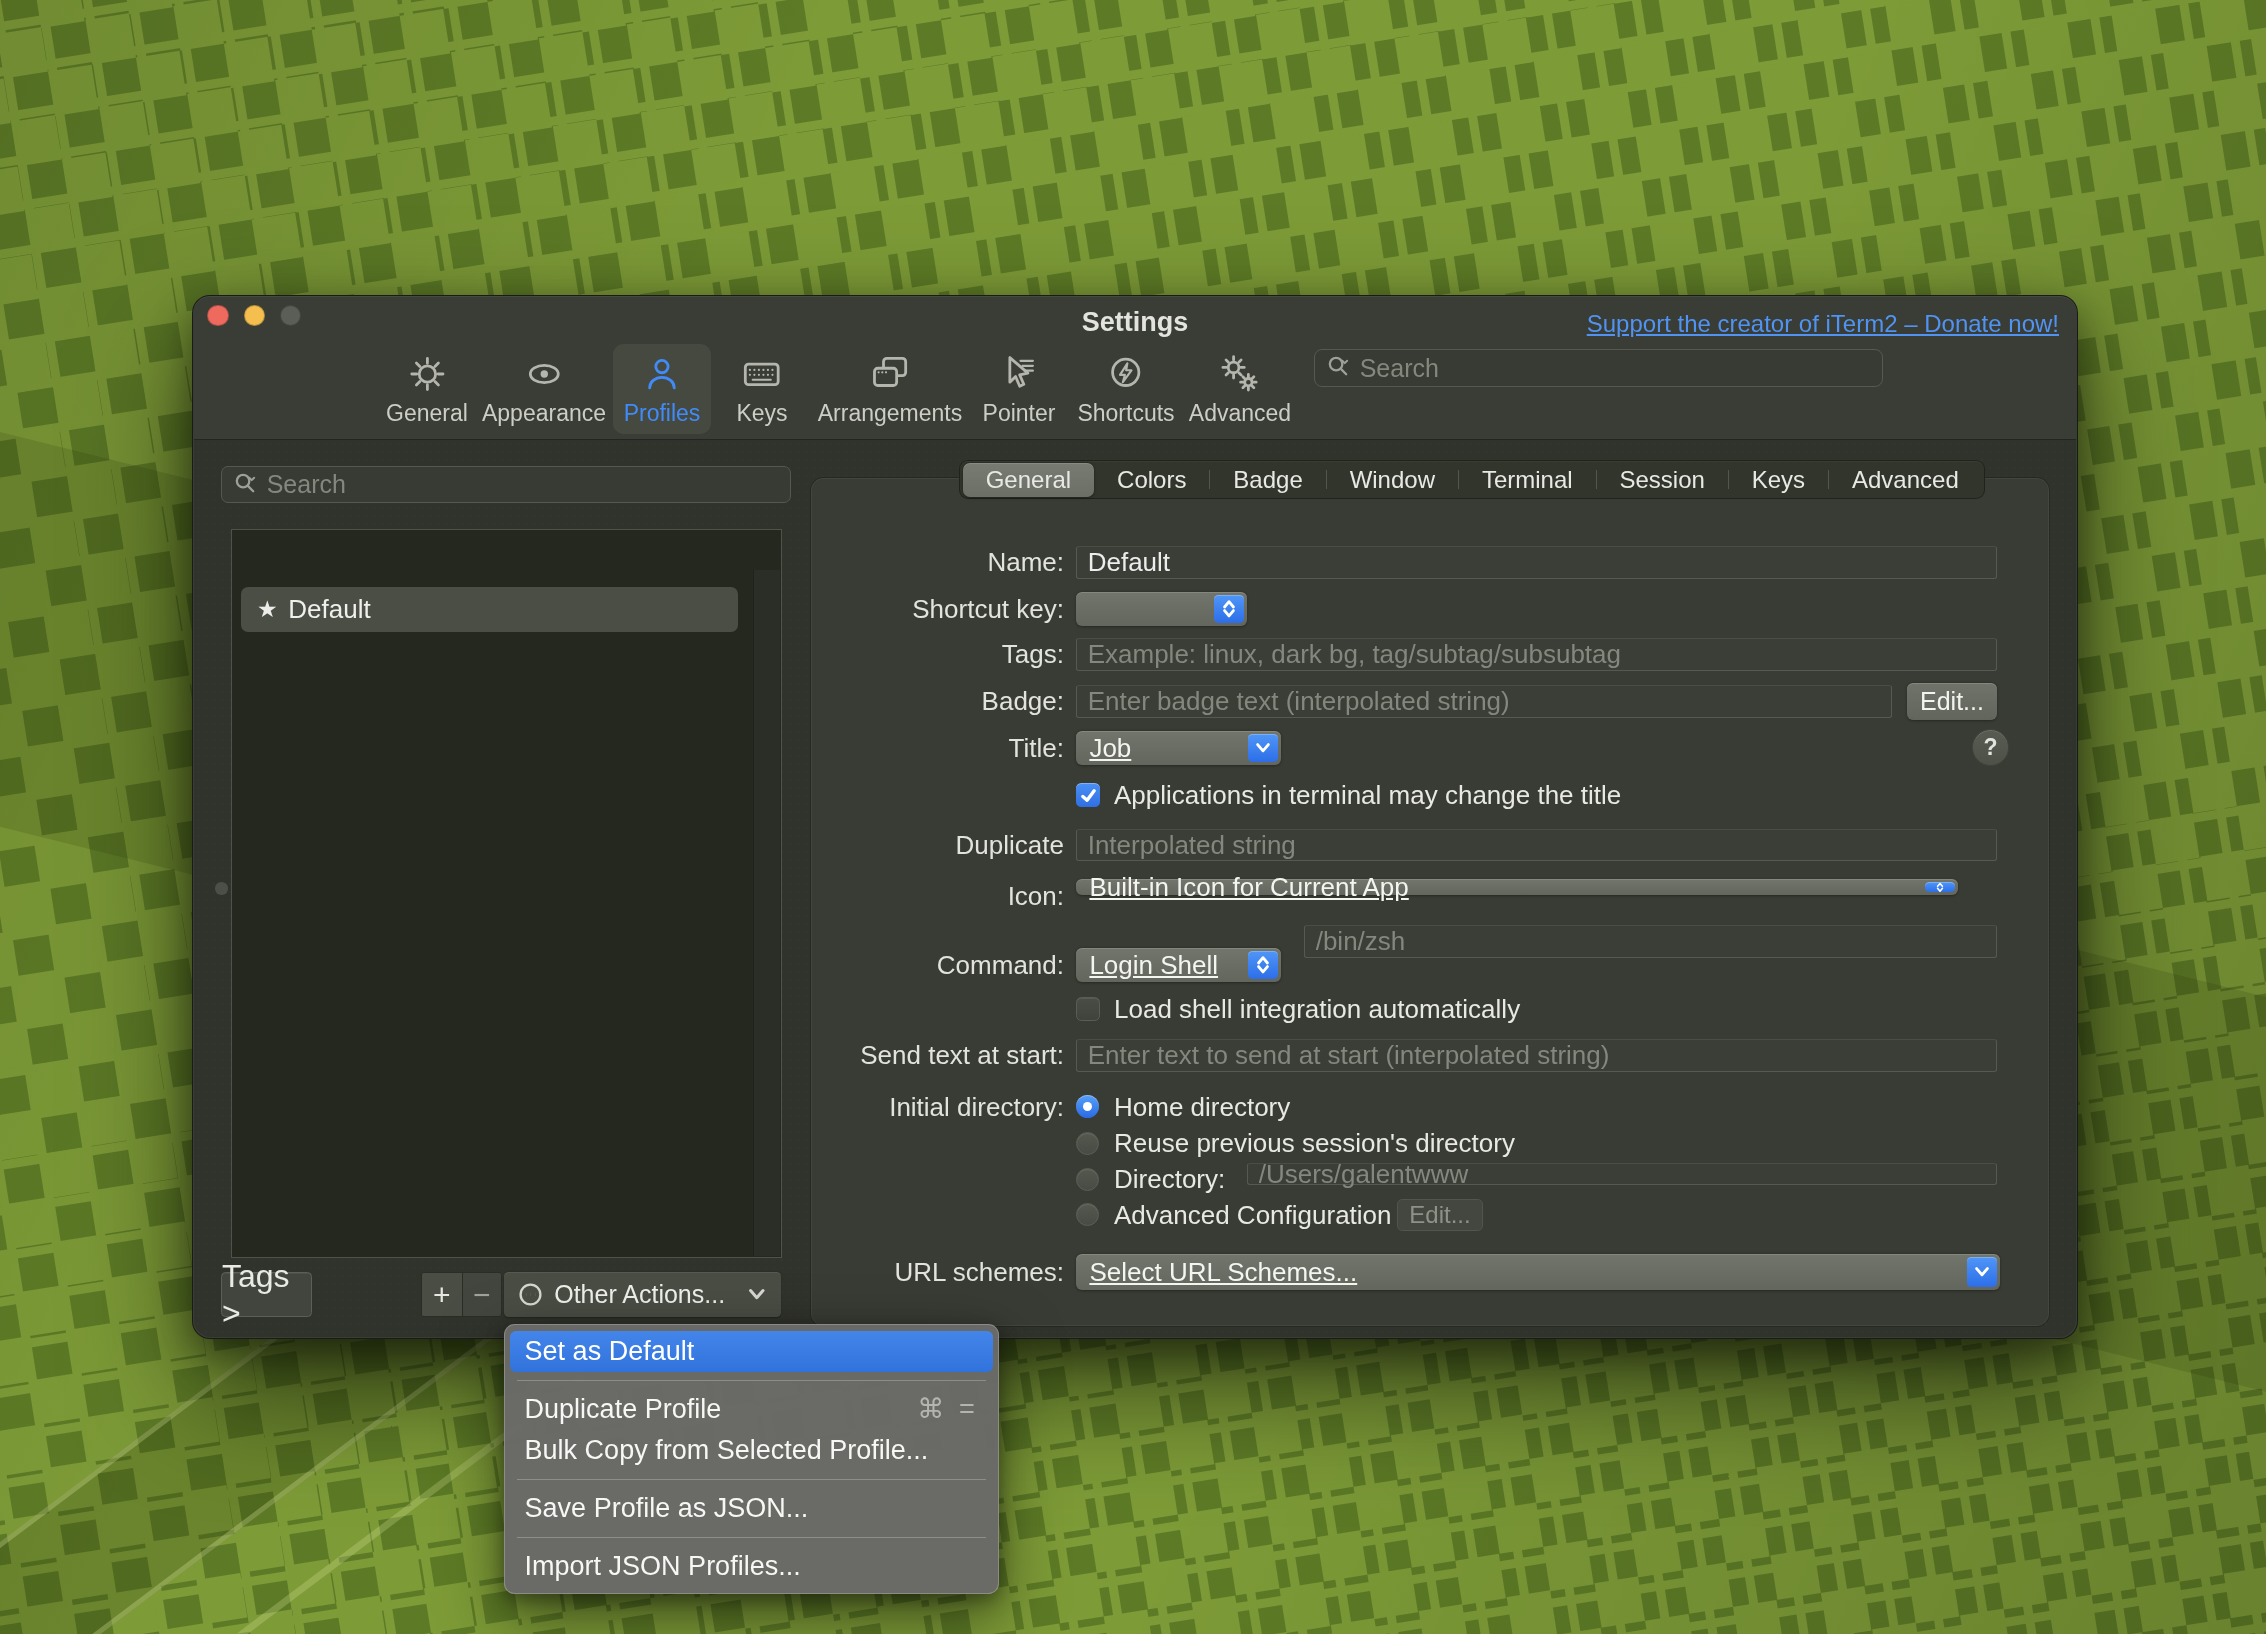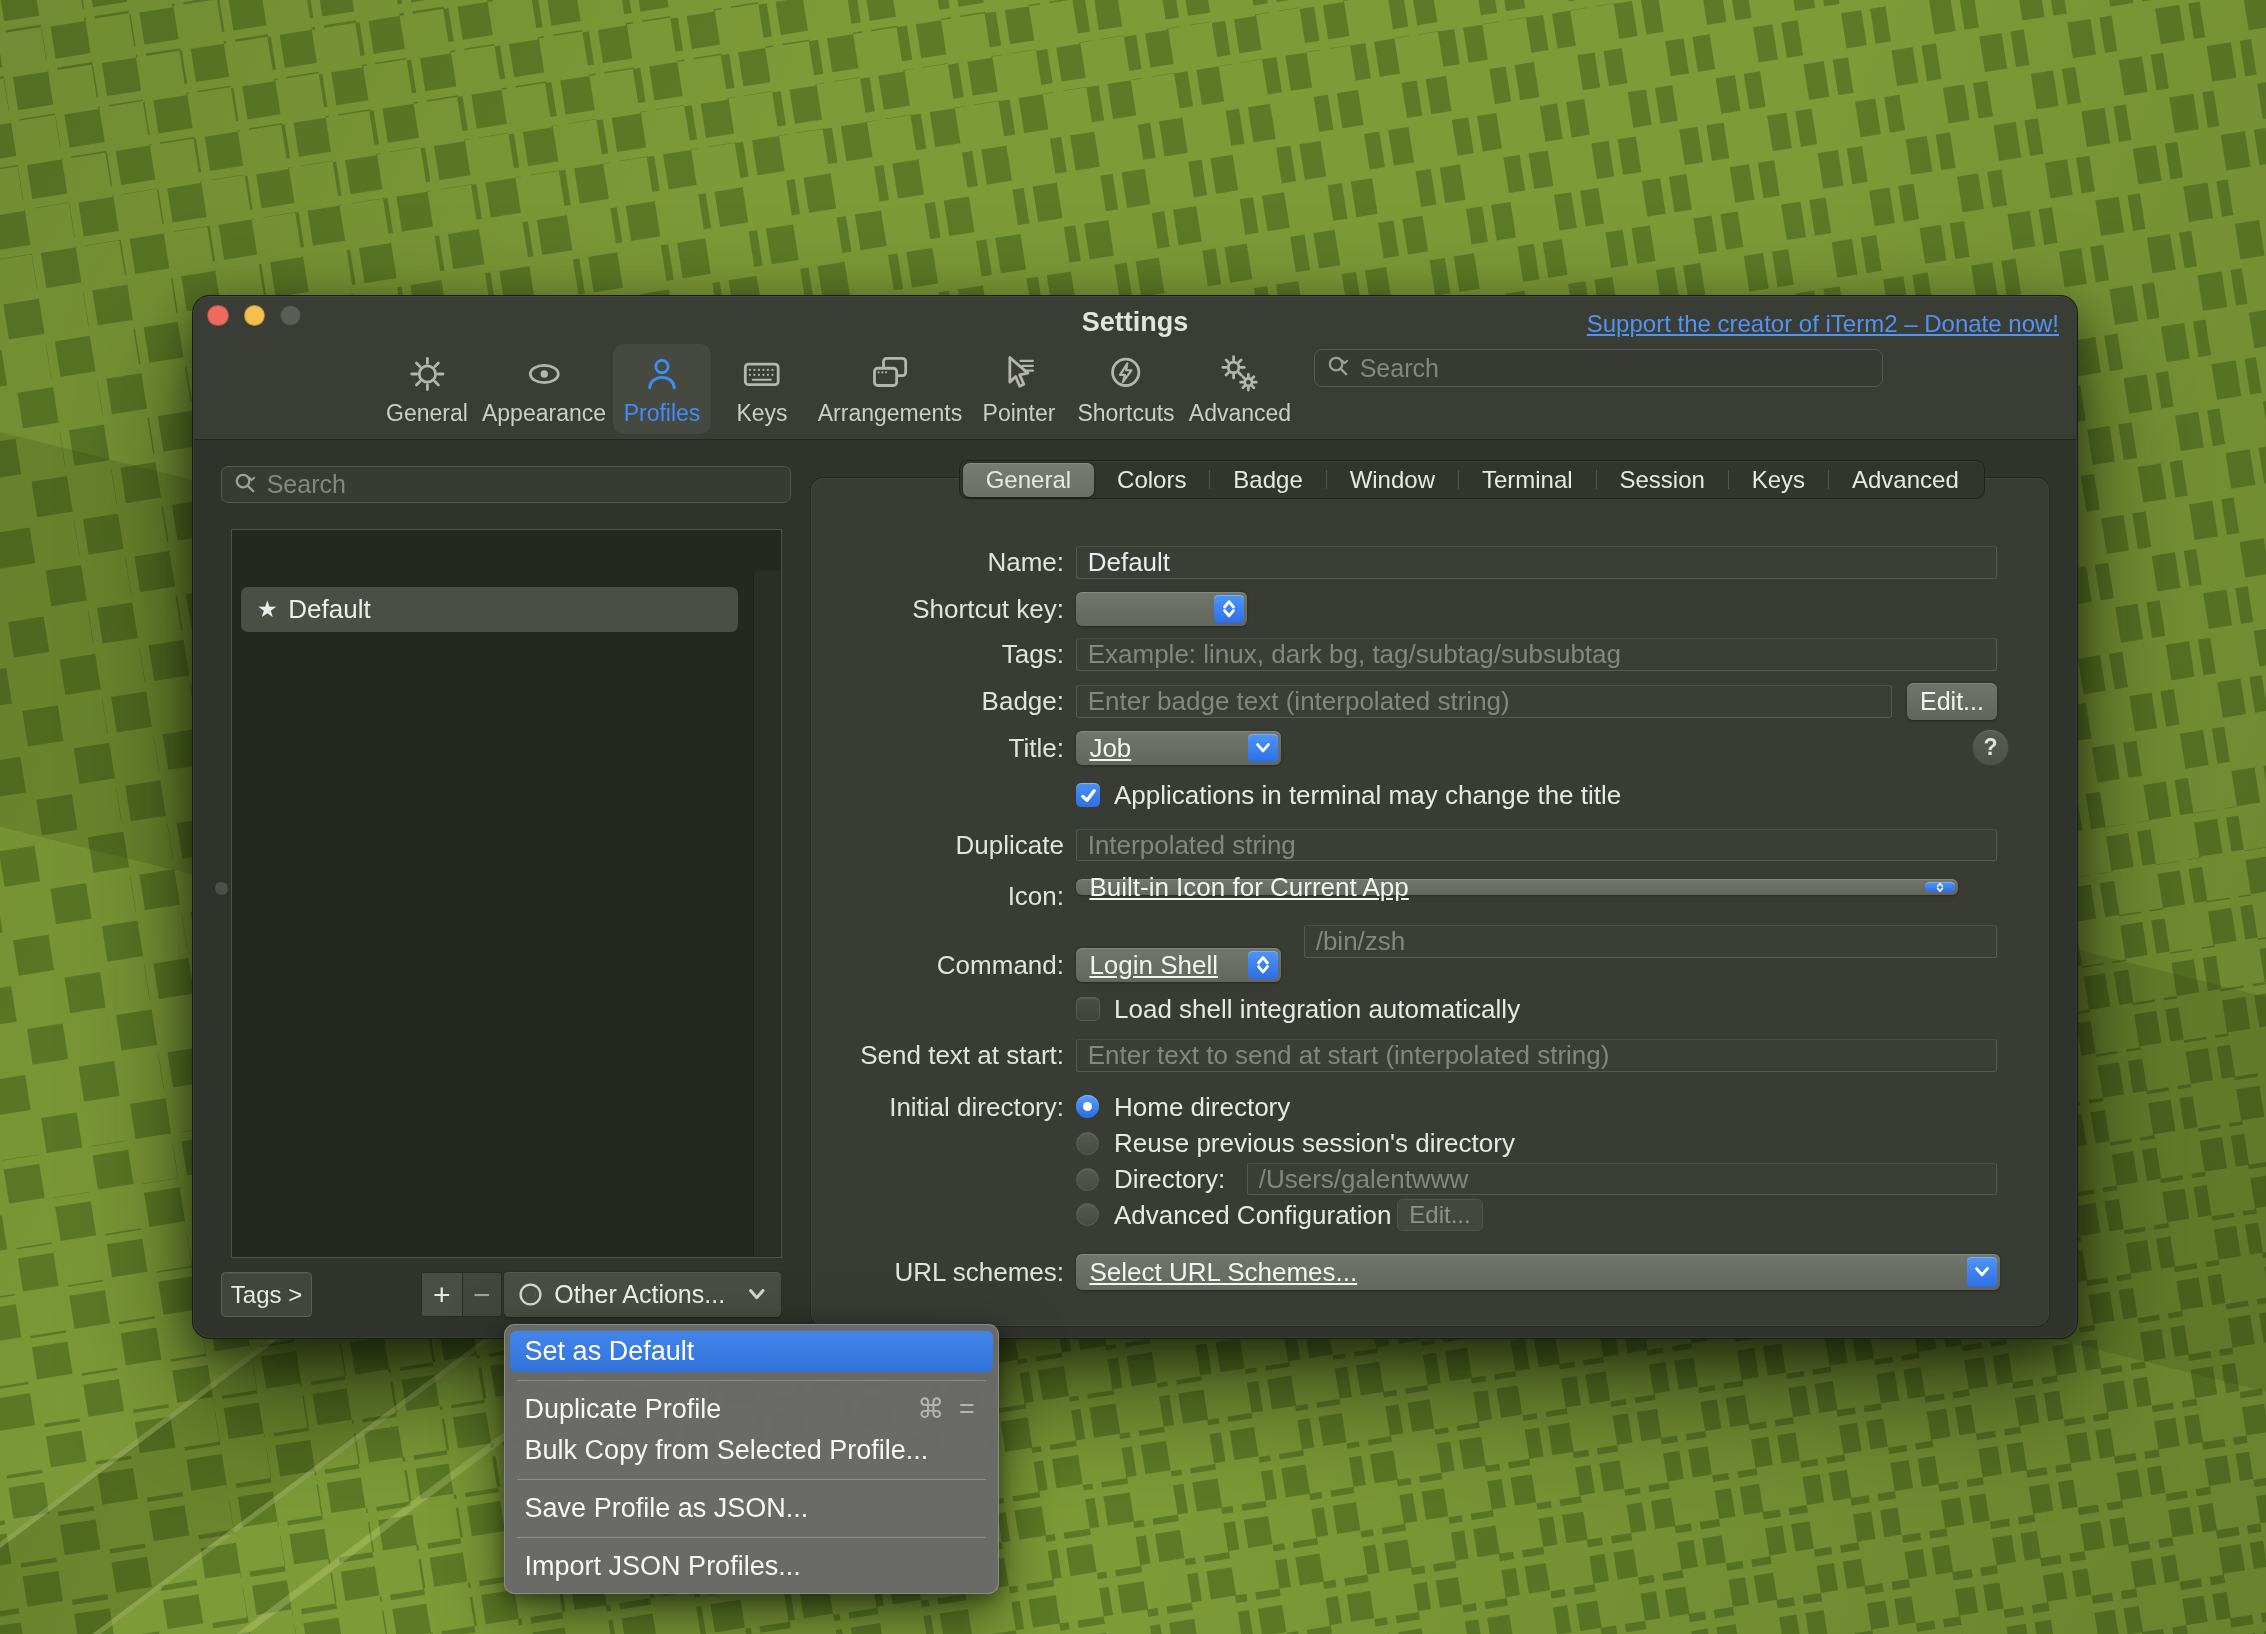--- a/index.html
+++ b/index.html
@@ -78,21 +78,21 @@
     background:#2b2e26; border-left:0.9px solid #1f221c; }
   .prow { position:absolute; left:9px; top:57px; width:497px; height:45px;
     background:#4b4e45; border-radius:7.1px; display:flex; align-items:center; }
   .prow .star { margin-left:16px; font-size:23px; color:#ecedea; }
   .prow .pname { margin-left:10.7px; font-size:26px; color:#eff0ec; }
   .splitdot { position:absolute; left:22px; top:586px; width:12.5px; height:12.5px;
     border-radius:50%; background:#4c4f47; }
 
   .tags-btn { position:absolute; left:28px; top:976px; width:91px; height:45px;
     background:#42453d; border:0.9px solid #5c5f55; border-radius:4.5px;
-    font-size:24px; color:#e9eae5; display:flex; align-items:center; justify-content:center;
+    font-size:32px; color:#e9eae5; display:flex; align-items:center; justify-content:center;
     box-shadow:inset 0 0.9px 0 rgba(255,255,255,0.06); }
   .pmgrp { position:absolute; left:228px; top:976px; width:81px; height:45px;
     border:0.9px solid #2a2d26; border-radius:2.7px; display:flex; overflow:hidden; }
   .pmbtn { width:40px; display:flex; align-items:center; justify-content:center;
     font-size:30px; color:#e6e7e2; background:#4a4d44; }
   .pmbtn.minus { background:#43463e; color:#9fa29a; border-left:0.9px solid #2a2d26; }
   .oact { position:absolute; left:311px; top:976px; width:277px; height:45px;
     background:#4a4d44; border-radius:4.5px; display:flex; align-items:center;
     box-shadow:inset 0 0.9px 0 rgba(255,255,255,0.07), 0 0.9px 1.8px rgba(0,0,0,0.3); }
   .oact svg.oicon { margin-left:12.5px; stroke:#d6d7d1; fill:none; stroke-width:2.6; }
@@ -430,21 +430,21 @@
   <div class="radio on" style="left:883px;top:799px">
       <i></i>
     </div>
   <div class="clabel" style="left:921px;top:796px">Home directory</div>
 
   <div class="radio off" style="left:883px;top:836px"></div>
   <div class="clabel" style="left:921px;top:832px">Reuse previous session's directory</div>
 
   <div class="radio off" style="left:883px;top:872px"></div>
   <div class="clabel" style="left:921px;top:868px">Directory:</div>
-  <div class="tf gray" style="left:1054px;top:867px;width:750px;height:32px">
+  <div class="tf gray" style="left:1054px;top:867px;width:750px;height:22px">
     <input value="/Users/galentwww" style="">
   </div>
 
   <div class="radio off" style="left:883px;top:907px"></div>
   <div class="clabel" style="left:921px;top:904px">Advanced Configuration</div>
   <div class="btn disabled" style="left:1204px;top:903px;width:86px;height:32px">Edit...</div>
 
   <div class="dd" style="left:883px;top:958px;width:924px;height:36px">
     <span class="dtext">Select URL Schemes...</span>
     <div class="ddcap">

